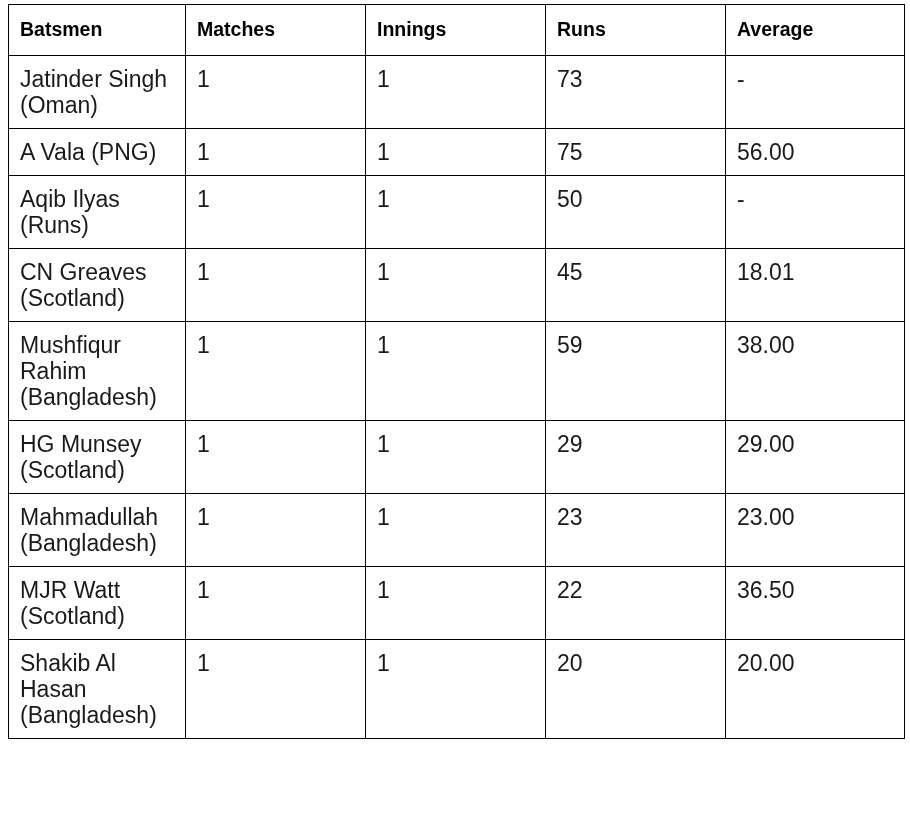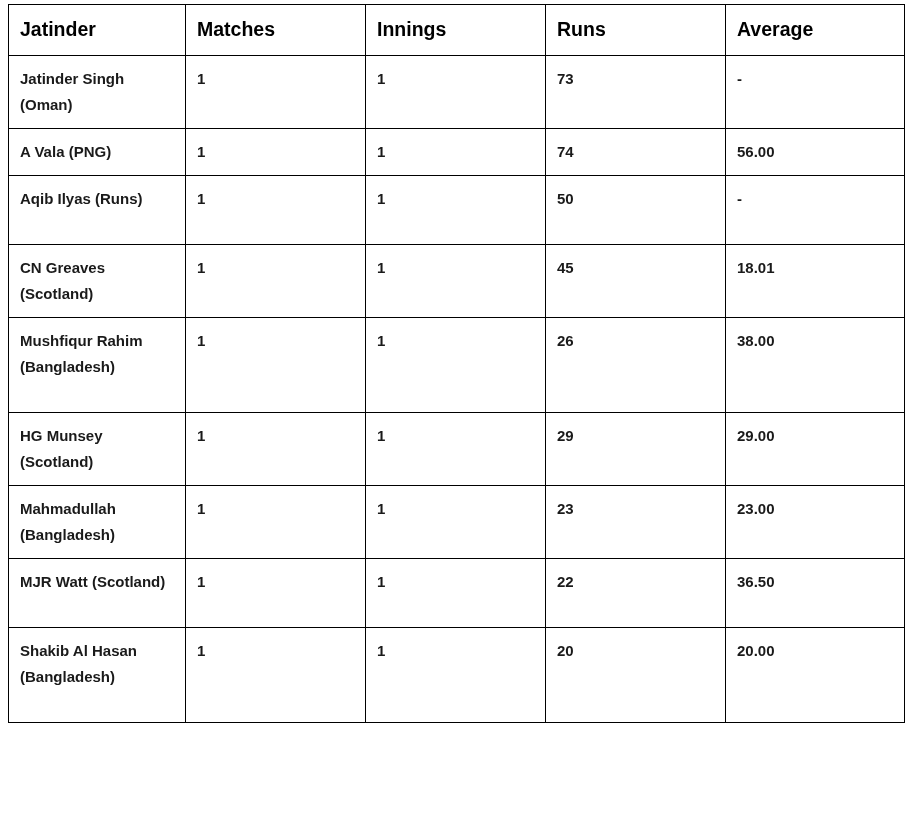--- a/index.html
+++ b/index.html
@@ -31,23 +31,23 @@
   table.stats-table col.c-innings  { width: 180px; }
   table.stats-table col.c-runs     { width: 180px; }
   table.stats-table col.c-average  { width: 179px; }
 
   table.stats-table th,
   table.stats-table td {
     border: 1px solid #000000;
     vertical-align: top;
     text-align: left;
     padding: 10px 10px 10px 11px;
-    font-size: 15px;
+    font-size: 23px;
     line-height: 26px;
-    font-weight: bold;
+    font-weight: normal;
     color: #1a1a1a;
     background: #ffffff;
     word-wrap: break-word;
   }
   table.stats-table thead th {
     font-weight: bold;
     color: #000000;
     font-size: 19.5px;
     padding-top: 11px;
     padding-bottom: 11px;
@@ -64,61 +64,61 @@
   <table class="stats-table">
     <colgroup>
       <col class="c-batsmen">
       <col class="c-matches">
       <col class="c-innings">
       <col class="c-runs">
       <col class="c-average">
     </colgroup>
     <thead>
       <tr>
-        <th>Jatinder</th>
+        <th>Batsmen</th>
         <th>Matches</th>
         <th>Innings</th>
         <th>Runs</th>
         <th>Average</th>
       </tr>
     </thead>
     <tbody id="table-body">
         <tr class="h2">
           <td>Jatinder Singh (Oman)</td>
           <td>1</td>
           <td>1</td>
           <td>73</td>
           <td>-</td>
         </tr>
         <tr class="h1">
           <td>A Vala (PNG)</td>
           <td>1</td>
           <td>1</td>
-          <td>74</td>
+          <td>75</td>
           <td>56.00</td>
         </tr>
         <tr class="h2">
           <td>Aqib Ilyas (Runs)</td>
           <td>1</td>
           <td>1</td>
           <td>50</td>
           <td>-</td>
         </tr>
         <tr class="h2">
           <td>CN Greaves (Scotland)</td>
           <td>1</td>
           <td>1</td>
           <td>45</td>
           <td>18.01</td>
         </tr>
         <tr class="h3">
           <td>Mushfiqur Rahim (Bangladesh)</td>
           <td>1</td>
           <td>1</td>
-          <td>26</td>
+          <td>59</td>
           <td>38.00</td>
         </tr>
         <tr class="h2">
           <td>HG Munsey (Scotland)</td>
           <td>1</td>
           <td>1</td>
           <td>29</td>
           <td>29.00</td>
         </tr>
         <tr class="h2">

